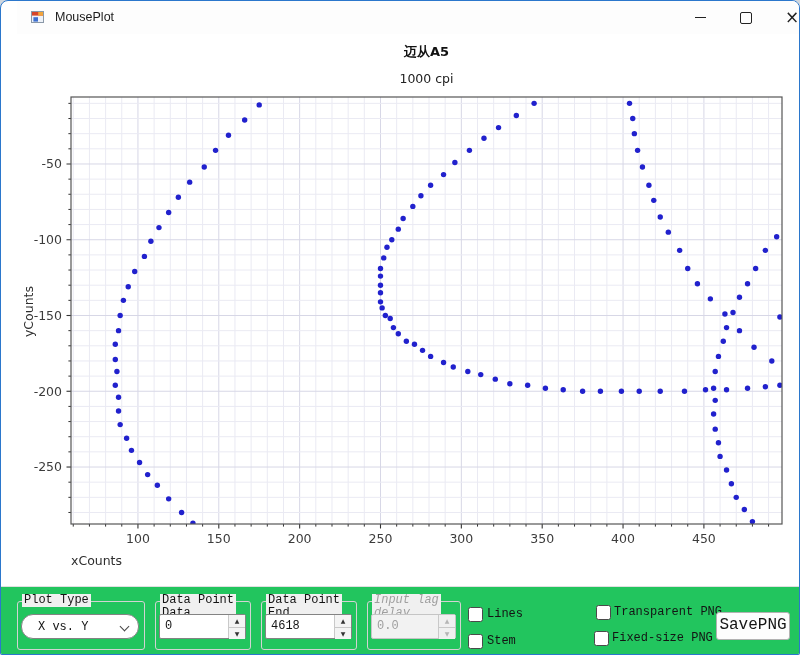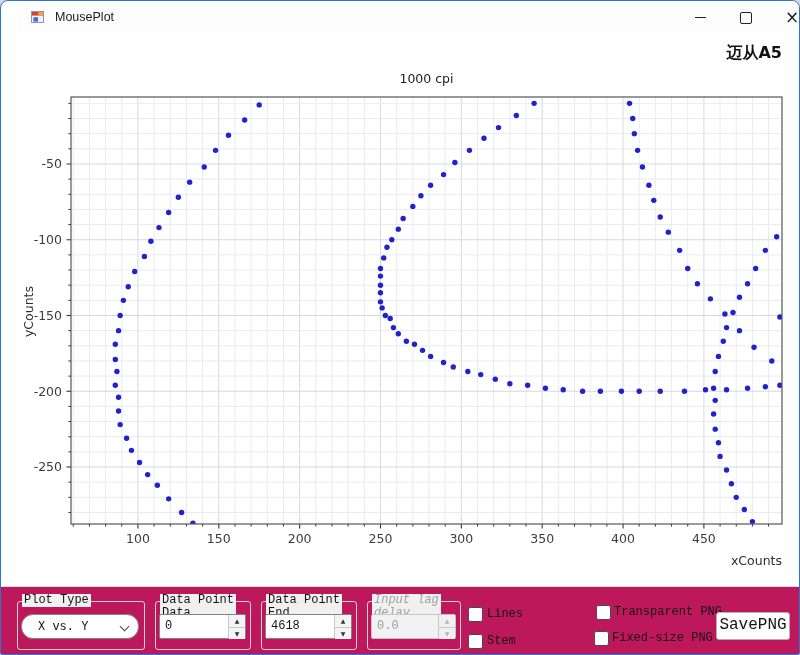--- a/index.html
+++ b/index.html
@@ -14,31 +14,31 @@
   #titlebar .title-text{position:absolute;left:38px;top:0;height:33px;line-height:33px;
     font-size:12.5px;color:#1b1b1b;}
   .win-btn{position:absolute;top:0;width:46px;height:33px;display:flex;align-items:center;
     justify-content:center;cursor:default;}
   #btn-min{right:92px;} #btn-max{right:46px;} #btn-close{right:0;}
   .glyph-min{width:11px;height:0;border-top:1.2px solid #222;}
   .glyph-max{width:10px;height:10px;border:1.2px solid #222;border-radius:2px;}
   .glyph-close{font-size:17px;color:#222;line-height:17px;font-family:"DejaVu Sans",sans-serif;}
   
   #figure{position:absolute;left:0;top:33px;width:100%;height:552px;background:#ffffff;}
-  #chart-title{position:absolute;left:70px;top:9px;width:711px;text-align:right;
-    font-family:"DejaVu Sans",sans-serif;font-size:16px;font-weight:bold;color:#111;}
+  #chart-title{position:absolute;left:70px;top:9px;width:711px;text-align:center;
+    font-family:"DejaVu Sans",sans-serif;font-size:13px;font-weight:bold;color:#111;}
   #chart-subtitle{position:absolute;left:70px;top:37px;width:711px;text-align:center;
     font-family:"DejaVu Sans",sans-serif;font-size:12.5px;color:#222;}
   #plot-svg{position:absolute;left:0;top:-33px;width:800px;height:585px;}
-  #xlabel{position:absolute;left:70px;top:519px;width:711px;text-align:right;
+  #xlabel{position:absolute;left:70px;top:519px;width:711px;text-align:left;
     font-family:"DejaVu Sans",sans-serif;font-size:12.5px;color:#2e2e2e;}
   #ylabel{position:absolute;left:-18px;top:270px;width:90px;text-align:center;
     transform:rotate(-90deg);font-family:"DejaVu Sans",sans-serif;font-size:12.5px;color:#2e2e2e;}
   
-  #panel{position:absolute;left:0;top:585px;width:100%;height:68px;background:#be185d;
+  #panel{position:absolute;left:0;top:585px;width:100%;height:68px;background:#22c55e;
     border-top:1px solid #e0e0e0;font-family:"Liberation Mono","DejaVu Sans Mono",monospace;
     font-size:12px;color:#141414;}
   .group{position:absolute;border:1px solid #d3d3d3;border-radius:3px;}
   .group-label{position:absolute;background:#f0f0f0;padding:0 2px;line-height:13px;z-index:1;white-space:pre;}
   .combo{position:absolute;height:25px;background:#ffffff;border:1px solid #838383;border-radius:12px;
     z-index:2;line-height:25px;padding-left:16px;box-sizing:border-box;}
   .combo .chevron{position:absolute;right:10px;top:8px;width:6px;height:6px;
     border-right:1.4px solid #454545;border-bottom:1.4px solid #454545;transform:rotate(45deg);}
   .spinner{position:absolute;height:25px;background:#ffffff;border:1px solid #838383;border-radius:2px;
     z-index:2;box-sizing:border-box;}

